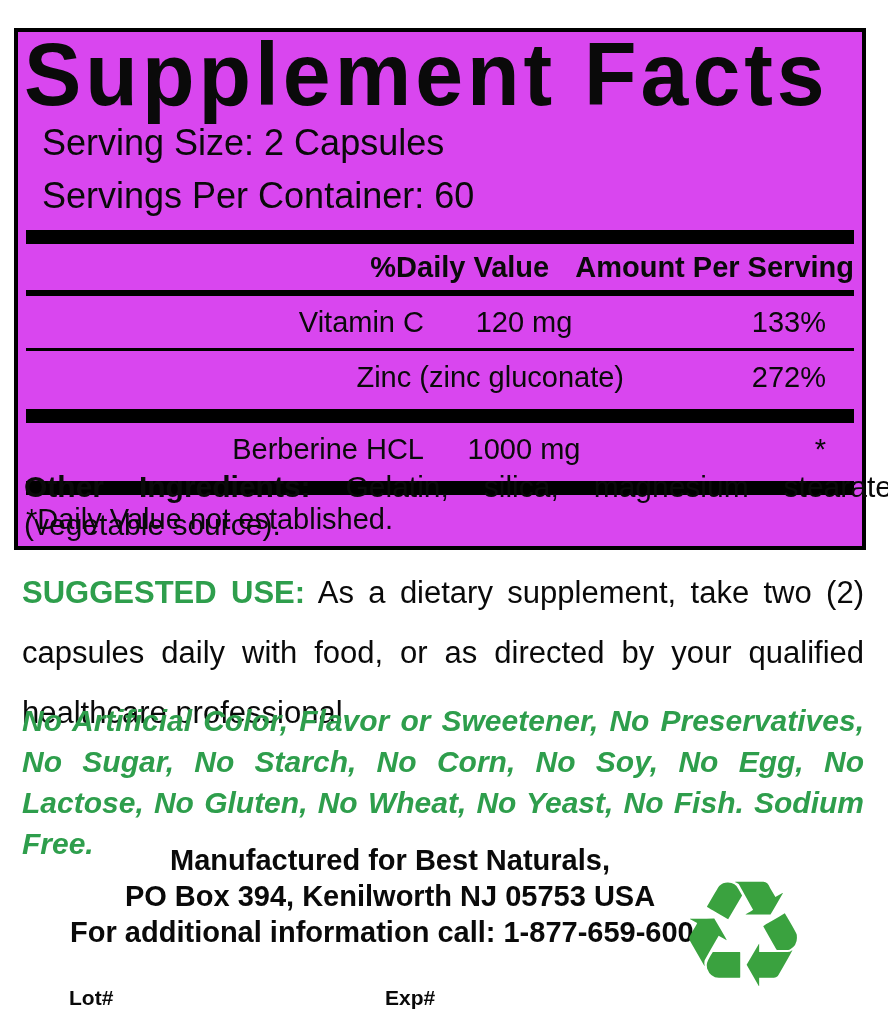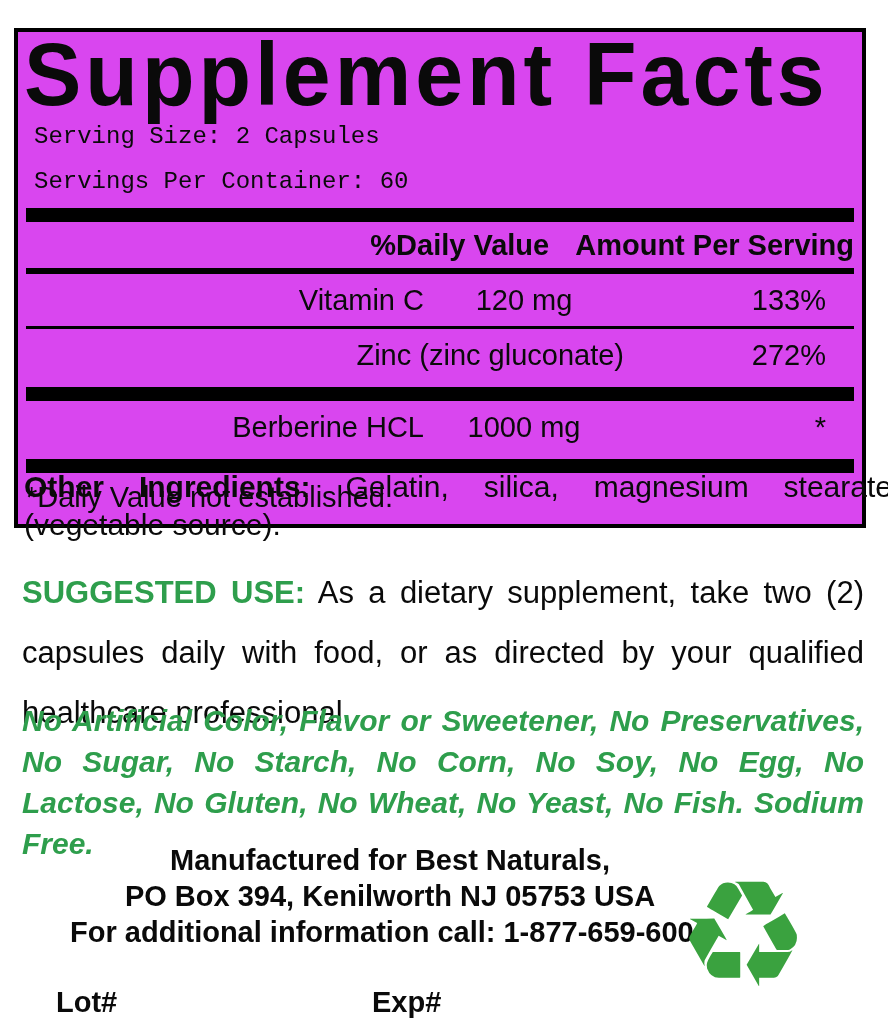--- a/index.html
+++ b/index.html
@@ -23,24 +23,23 @@
     font-size:86px;
     font-weight:bold;
     letter-spacing:4px;
     line-height:0.84;
     margin:4px 0 10px -2px;
     white-space:nowrap;
     transform:scaleY(1.04);
     transform-origin:top left;
   }
   .serving-line{
-    font-size:24px;
+    font-size:36px;
     line-height:37px;
-    margin:8px;
-    font-family:Liberation Mono, monospace;
+    margin:16px;
   }
   .bar{
     height:14px;
     background:#000;
     margin:6px 0 0 0;
   }
   .hdr-row{
     display:flex;
     justify-content:flex-end;
     gap:26px;
@@ -91,22 +90,22 @@
     margin:0;
   }
   
   .footer-block{
     position:absolute; left:0; top:842px; width:780px;
     text-align:center;
     font-weight:bold;
     font-size:29px; line-height:36px;
   }
   .footer-lotexp{
-    position:absolute; left:4px; top:986px; width:780px; height:38px;
-    font-weight:bold; font-size:29px;
+    position:absolute; left:17px; top:986px; width:780px; height:38px;
+    font-weight:bold; font-size:21px;
   }
   .lot{ position:absolute; left:52px; top:0; }
   .exp{ position:absolute; left:368px; top:0; }
   .recycle{
     position:absolute; left:668px; top:850px;
     width:150px; height:170px;
     display:flex; align-items:center; justify-content:center;
     font-family:"DejaVu Sans", sans-serif;
     font-size:148px; line-height:1;
     color:#3aa23f;

